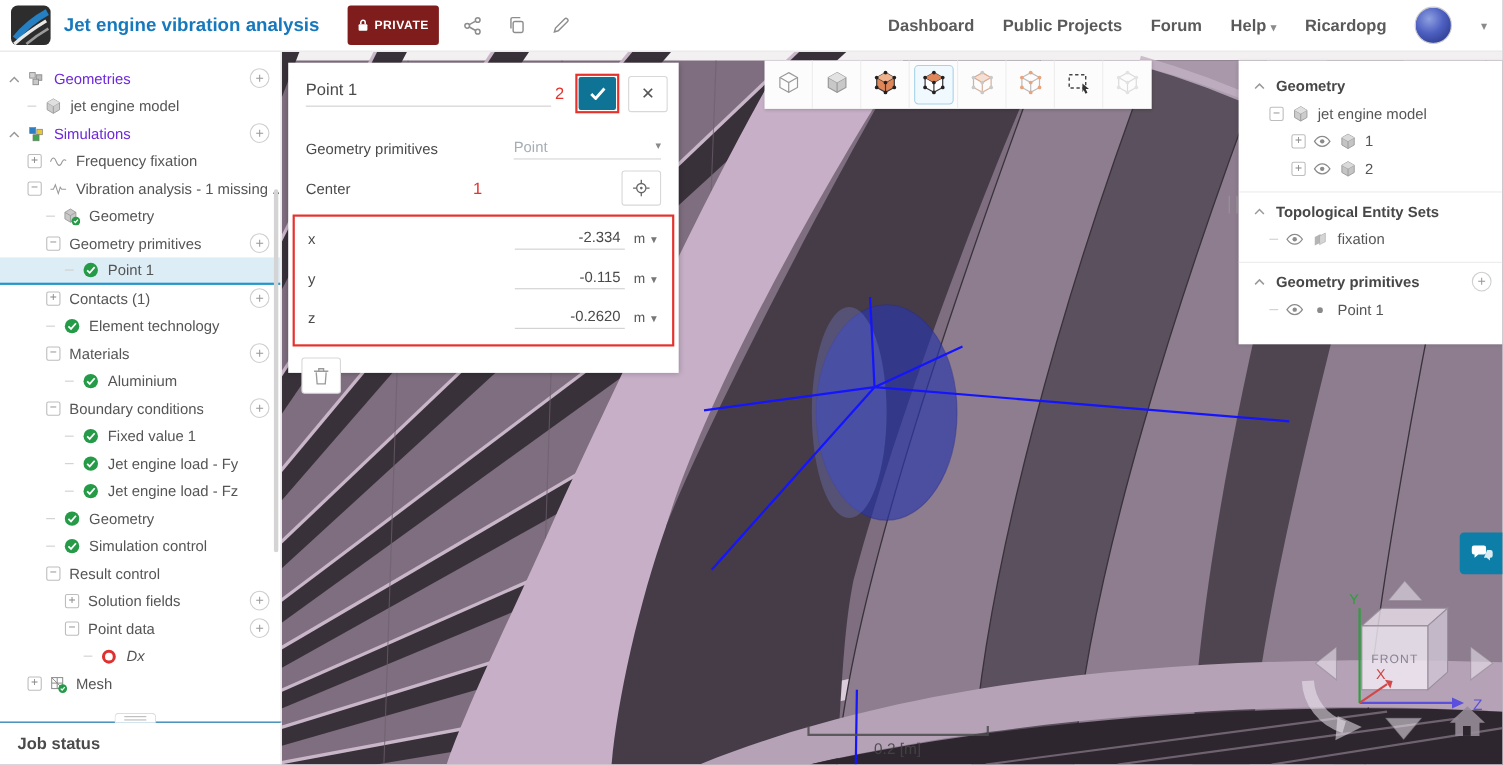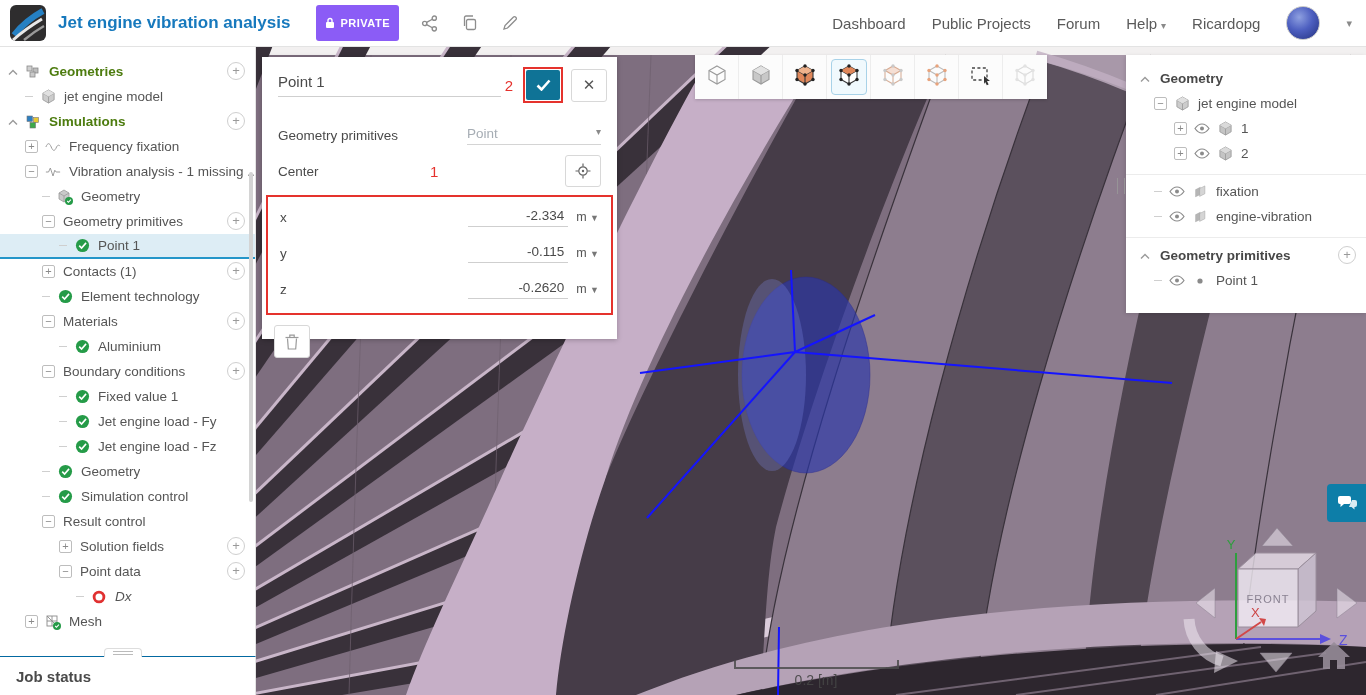--- a/index.html
+++ b/index.html
@@ -5,39 +5,39 @@
   * { margin:0; padding:0; box-sizing:border-box; }
   html,body { width:1366px; height:695px; overflow:hidden; }
   body { font-family:"Liberation Sans", sans-serif; background:#fff; color:#4a4a4a; }
   #app { position:relative; width:1212px; height:695px; background:#fff; }
 
   
   #header { position:absolute; left:0; top:0; width:1366px; height:47px; background:#fff;
             border-bottom:1px solid #e3e3e3; display:flex; align-items:center; z-index:50; }
   #logo { width:36px; height:36px; margin-left:10px; border-radius:6px; background:#2e2d2e; flex:0 0 auto; }
   #project-title { margin-left:12px; font-size:17px; font-weight:700; color:#1779bd; white-space:nowrap; }
-  #privacy-badge { margin-left:26px; background:#8b5cf6; color:#fff; font-size:11px; font-weight:700;
+  #privacy-badge { margin-left:26px; background:#7f1d1d; color:#fff; font-size:11px; font-weight:700;
                    letter-spacing:.5px; border-radius:3px; padding:12px 9px; display:flex; align-items:flex-end; gap:5px; }
   .hdr-ic { margin-left:22px; width:18px; height:18px; color:#8d8d8d; display:flex; align-items:center; justify-content:center; cursor:pointer; }
   #header-right { margin-left:auto; display:flex; align-items:center; gap:26px; padding-right:14px; }
-  .nav-link { font-size:15px; color:#5a5a5a; cursor:pointer; white-space:nowrap; }
+  .nav-link { font-size:15px; color:#5a5a5a; cursor:pointer; white-space:nowrap;font-weight:bold; }
   .nav-caret { font-size:10px; color:#8a8a8a; margin-left:4px; }
   #avatar { width:34px; height:34px; border-radius:50%;
             background:radial-gradient(circle at 38% 32%, #8ea0e0 0%, #4d5fc0 45%, #22307e 100%);
             border:1px solid #c9c9c9; }
   #avatar-caret { color:#8a8a8a; font-size:11px; }
 
   
   #sidebar { position:absolute; left:0; top:47px; width:256px; height:609px; background:#fff;
              border-right:1px solid #e4e4e4; overflow:hidden; z-index:40; }
   #tree { padding-top:12px; }
   .trow { position:relative; height:25px; display:flex; align-items:center; font-size:13.5px; color:#555; cursor:pointer; }
   .trow.sel { background:#ddedf5; border-bottom:2px solid #2496c9; }
   .trow .lbl { margin-left:8px; white-space:nowrap; overflow:hidden; }
-  .trow.hd .lbl { font-weight:700; color:#4d7c0f; }
+  .trow.hd .lbl { font-weight:400; color:#6d28d9; }
   .boxex { width:13px; height:13px; border:1px solid #bdbdbd; border-radius:2px; color:#8a8a8a;
            font-size:11px; line-height:11px; text-align:center; background:#fff; flex:0 0 auto; }
   .dashc { width:8px; height:1px; background:#cfcfcf; flex:0 0 auto; }
   .chev { color:#9a9a9a; flex:0 0 auto; }
   .plusc { position:absolute; right:10px; top:3px; width:18px; height:18px; border:1px solid #cfcfcf;
            border-radius:50%; color:#9a9a9a; font-size:13px; line-height:16px; text-align:center; background:#fff; }
   .icw { flex:0 0 auto; display:flex; align-items:center; justify-content:center; width:16px; height:16px; margin-left:7px; }
   #sb-scroll { position:absolute; right:2px; top:125px; width:4px; height:330px; background:#d4d4d4; border-radius:2px; }
   #jobstatus { position:absolute; left:0; top:656px; width:256px; height:39px; background:#fff;
                border-top:1px solid #0369a1; border-right:1px solid #e4e4e4; display:flex; align-items:center; z-index:41; }
@@ -686,51 +686,41 @@
               <svg width="15" height="15" viewBox="0 0 16 16">
                 <path d="M8 1 14 4.5v7L8 15 2 11.5v-7z" fill="#c4c4c4" stroke="#9a9a9a" stroke-width=".9"></path>
                 <path d="M2 4.5 8 8l6-3.5M8 8v7" stroke="#9a9a9a" stroke-width=".9" fill="none"></path>
                 <path d="M8 1 14 4.5 8 8 2 4.5z" fill="#dadada"></path>
               </svg>
             </span>
             <span class="lbl" style="margin-left:8px">2</span>
           </div>
         </div>
         <div class="st-sec">
+          <div class="st-head">
+            <span class="chev"><svg width="10" height="7" viewBox="0 0 10 7">
+                <path d="M1 5.5 5 1.5 9 5.5" stroke="#9a9a9a" stroke-width="1.4" fill="none"></path>
+              </svg></span>
+            <span class="lbl">Topological Entity Sets</span>
+          </div>
           <div class="st-row" style="padding-left:28px">
             <span class="dashc"></span>
             <span class="icw">
               <svg width="16" height="11" viewBox="0 0 16 11">
                 <path d="M1 5.5 C3.5 1.8 6 1 8 1 s4.5 .8 7 4.5 C12.5 9.2 10 10 8 10 S3.5 9.2 1 5.5z" fill="none" stroke="#8b8b8b" stroke-width="1.2"></path>
                 <circle cx="8" cy="5.5" r="2" fill="#8b8b8b"></circle>
               </svg>
             </span>
             <span class="icw">
               <svg width="15" height="14" viewBox="0 0 16 16">
                 <path d="M2 5 8 2 8 11 2 14z" fill="#b5b5b5"></path>
                 <path d="M7 4 13 1 13 10 7 13z" fill="#d5d5d5" stroke="#9a9a9a" stroke-width=".5"></path>
               </svg>
             </span>
             <span class="lbl" style="margin-left:8px">fixation</span>
-          </div>
-          <div class="st-row" style="padding-left:28px">
-            <span class="dashc"></span>
-            <span class="icw">
-              <svg width="16" height="11" viewBox="0 0 16 11">
-                <path d="M1 5.5 C3.5 1.8 6 1 8 1 s4.5 .8 7 4.5 C12.5 9.2 10 10 8 10 S3.5 9.2 1 5.5z" fill="none" stroke="#8b8b8b" stroke-width="1.2"></path>
-                <circle cx="8" cy="5.5" r="2" fill="#8b8b8b"></circle>
-              </svg>
-            </span>
-            <span class="icw">
-              <svg width="15" height="14" viewBox="0 0 16 16">
-                <path d="M2 5 8 2 8 11 2 14z" fill="#b5b5b5"></path>
-                <path d="M7 4 13 1 13 10 7 13z" fill="#d5d5d5" stroke="#9a9a9a" stroke-width=".5"></path>
-              </svg>
-            </span>
-            <span class="lbl" style="margin-left:8px">engine-vibration</span>
           </div>
         </div>
         <div class="st-sec">
           <div class="st-head">
             <span class="chev"><svg width="10" height="7" viewBox="0 0 10 7">
                 <path d="M1 5.5 5 1.5 9 5.5" stroke="#9a9a9a" stroke-width="1.4" fill="none"></path>
               </svg></span>
             <span class="lbl">Geometry primitives</span>
             <span class="plusc" style="top:4px">+</span>
           </div>

